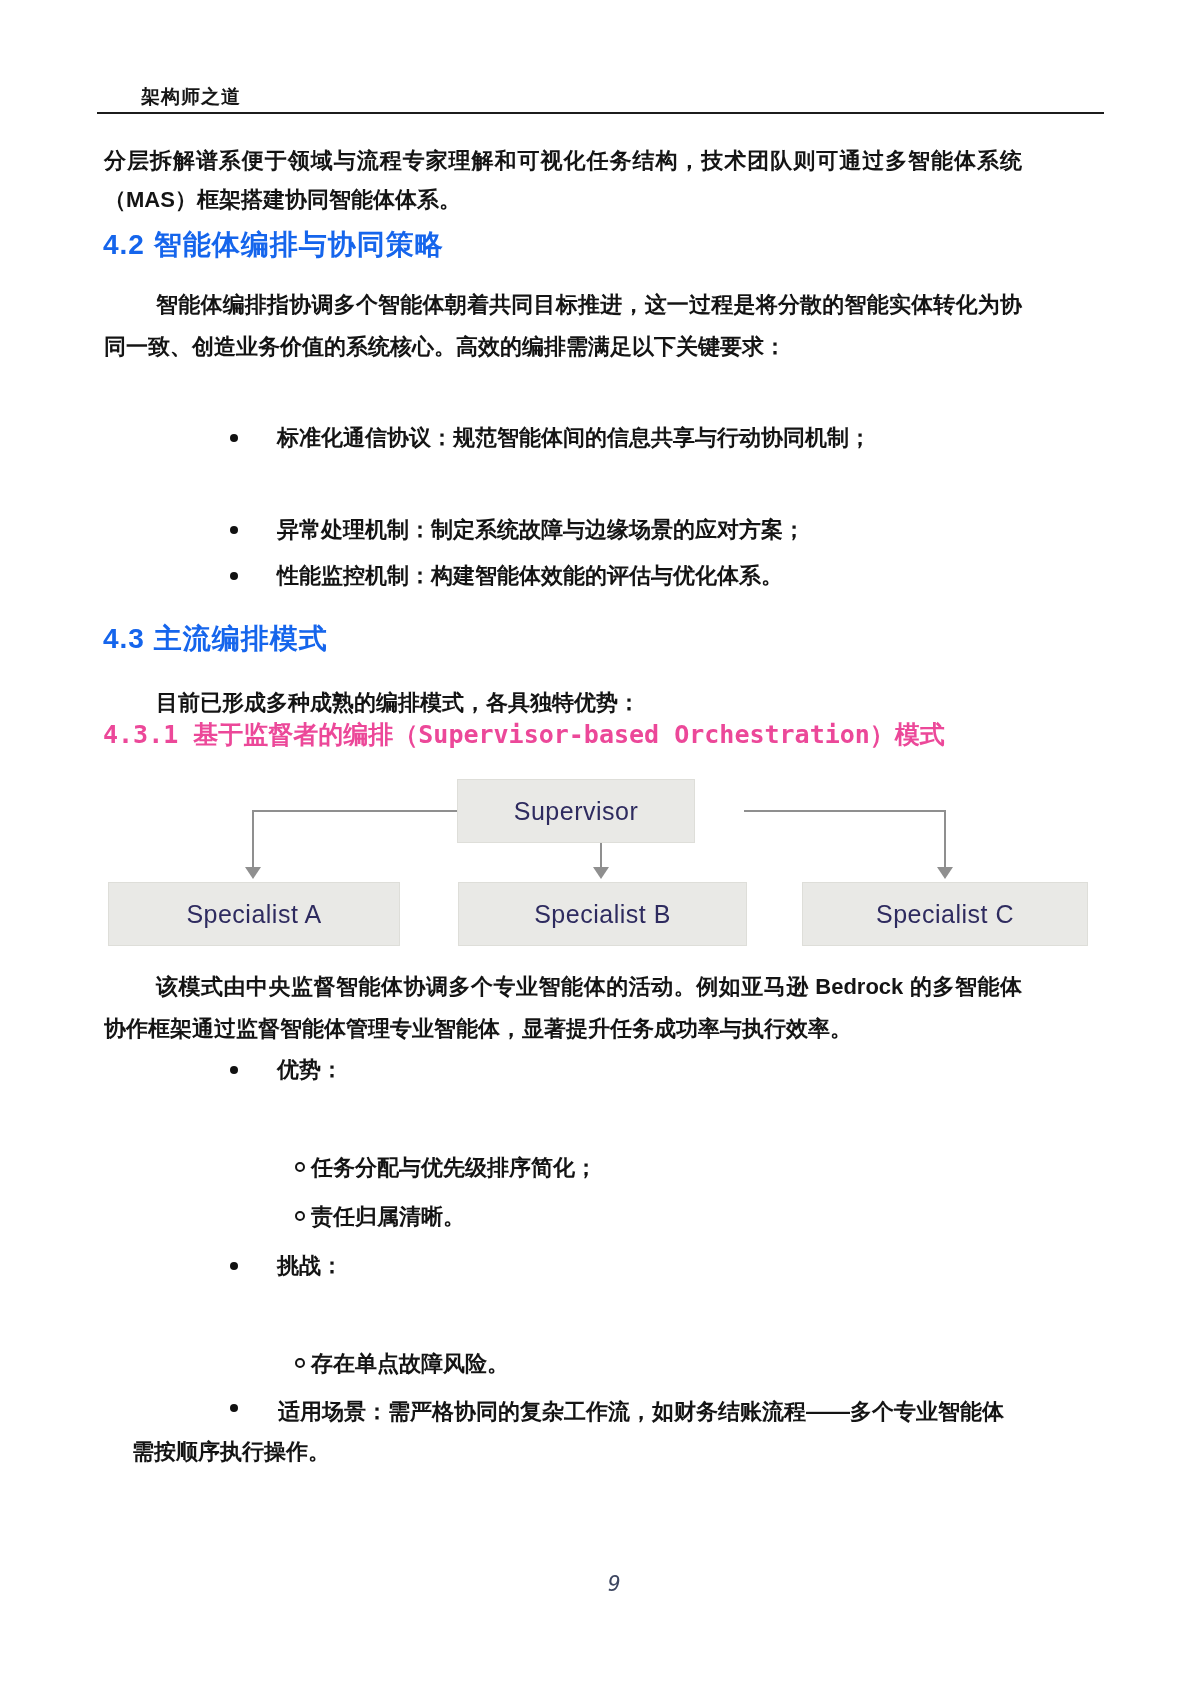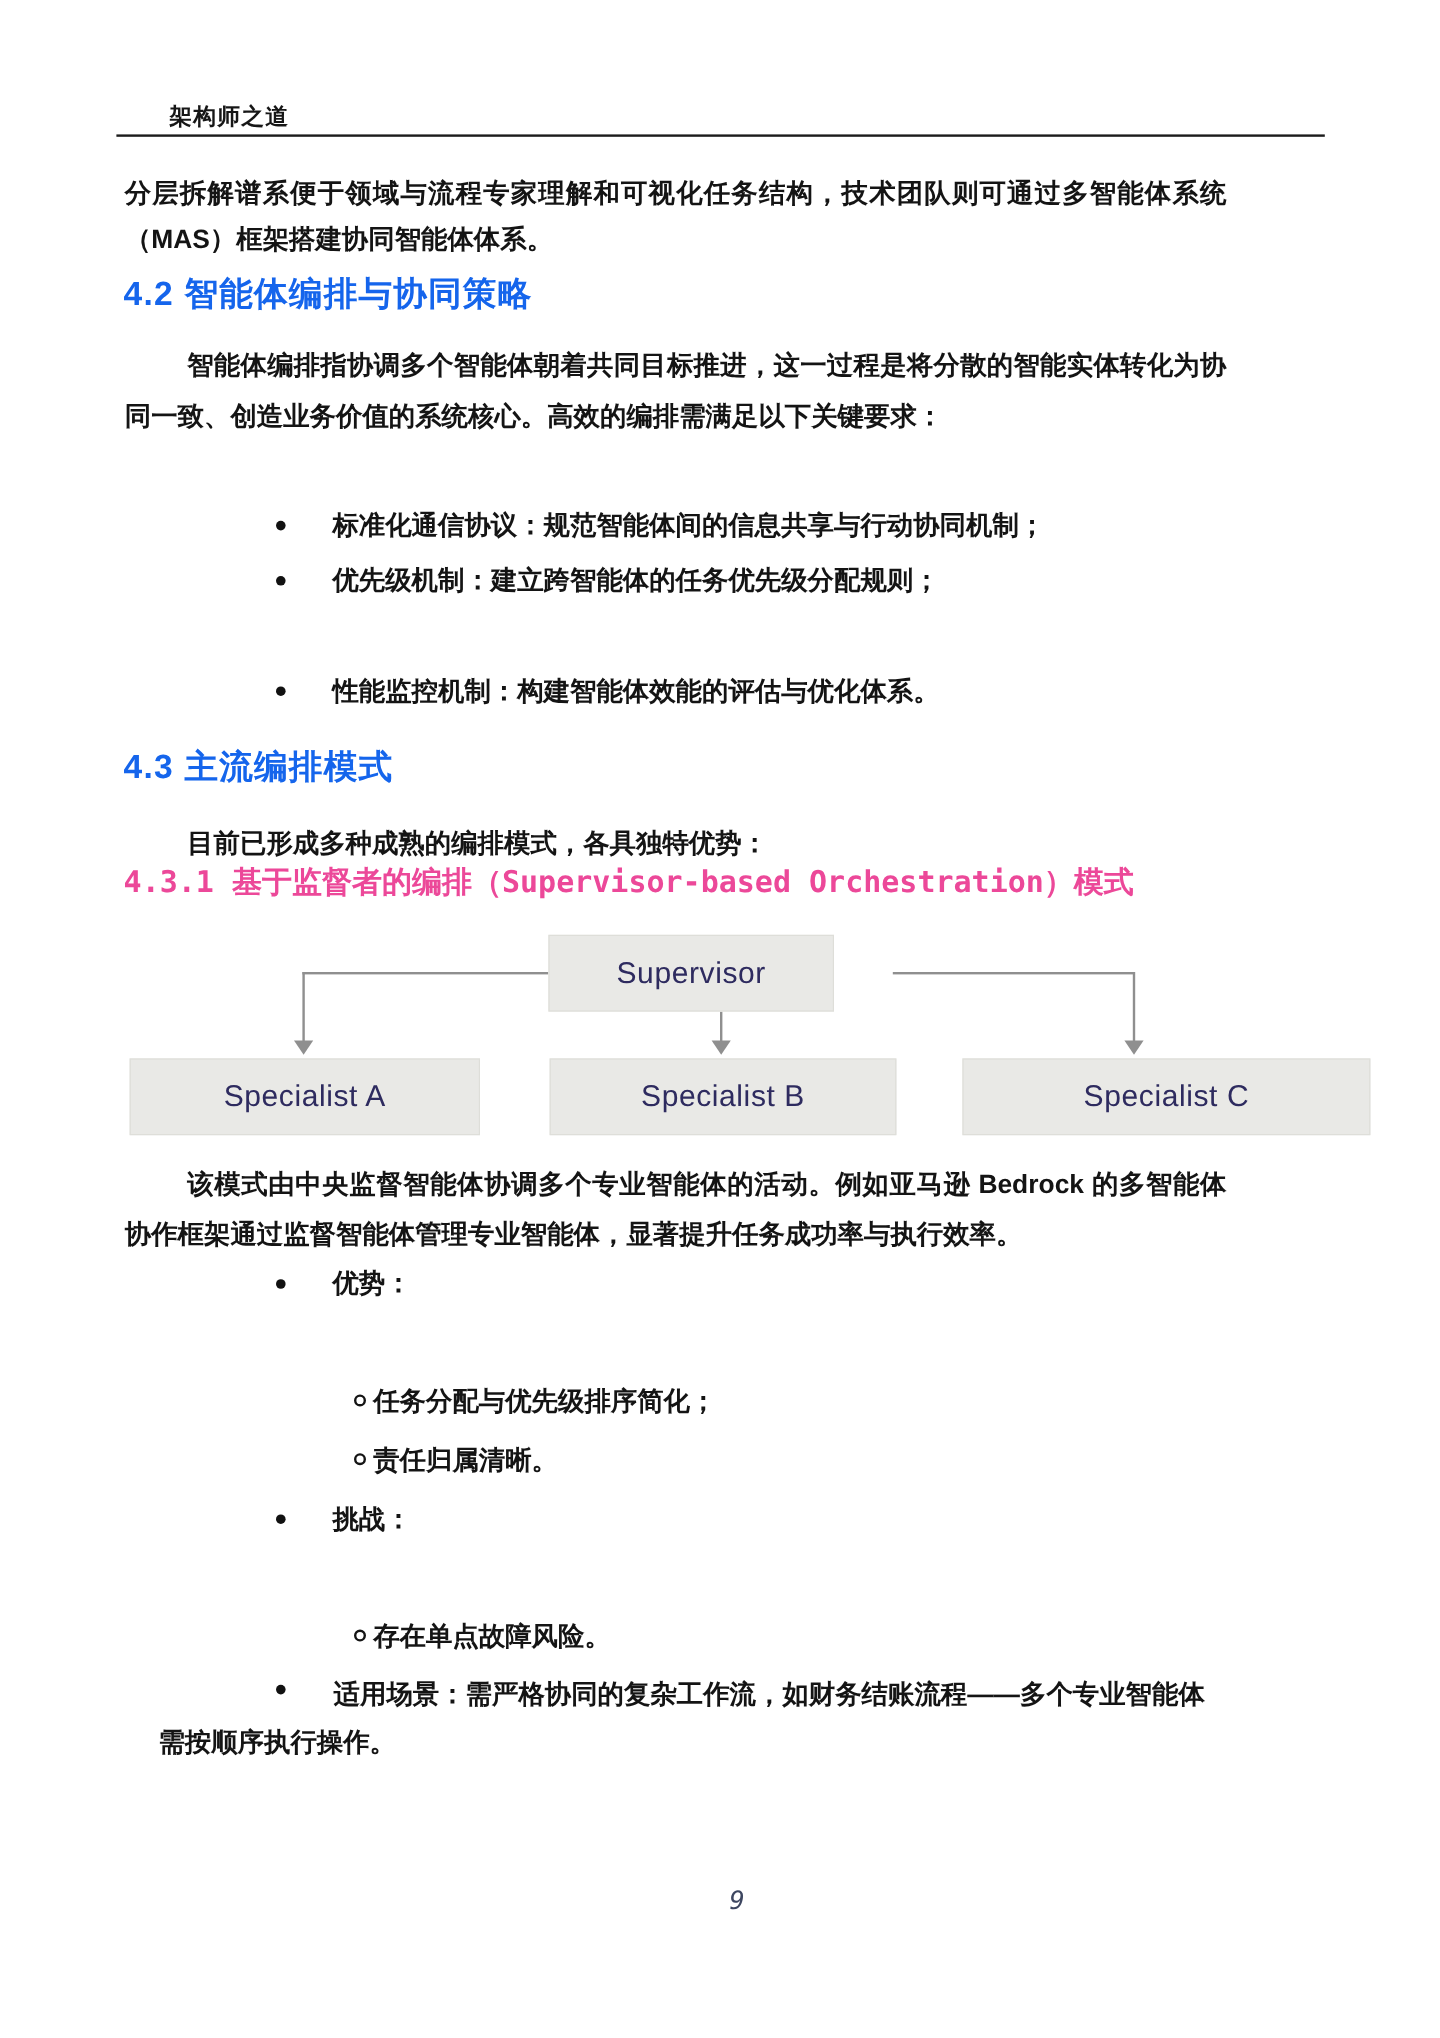--- a/index.html
+++ b/index.html
@@ -88,21 +88,21 @@
   .dg-box {
     position:absolute;
     background:#e9e9e6; border:1px solid #deded9;
     display:flex; align-items:center; justify-content:center;
     font-size:25px; letter-spacing:0.5px; color:#2e2b5f;
     font-weight:500;
   }
   .dg-sup   { left:457px; top:779px; width:238px; height:64px; }
   .dg-spec-a{ left:108px; top:882px; width:292px; height:64px; }
   .dg-spec-b{ left:458px; top:882px; width:289px; height:64px; }
-  .dg-spec-c{ left:802px; top:882px; width:340px; height:64px; }
+  .dg-spec-c{ left:802px; top:882px; width:286px; height:64px; }
 
   .dg-line { position:absolute; background:#8f8f8f; }
   .dg-h-left  { left:252px; top:810px; width:205px; height:2px; }
   .dg-h-right { left:744px; top:810px; width:201px; height:2px; }
   .dg-v-left  { left:252px; top:810px; width:2px; height:58px; }
   .dg-v-mid   { left:600px; top:843px; width:2px; height:25px; }
   .dg-v-right { left:944px; top:810px; width:2px; height:58px; }
 
   .dg-arrow {
     position:absolute; width:0; height:0;
@@ -132,23 +132,23 @@
 
   <div class="para p-intro">分层拆解谱系便于领域与流程专家理解和可视化任务结构，技术团队则可通过多智能体系统（MAS）框架搭建协同智能体体系。</div>
 
   <div class="h-blue h-42">4.2 智能体编排与协同策略</div>
   <div class="para p-42">智能体编排指协调多个智能体朝着共同目标推进，这一过程是将分散的智能实体转化为协同一致、创造业务价值的系统核心。高效的编排需满足以下关键要求：</div>
 
   <div class="brow" style="top:422px">
     <span class="dot"></span>
     <span class="btxt">标准化通信协议：规范智能体间的信息共享与行动协同机制；</span>
   </div>
-  <div class="brow" style="top:468px">
-    <span class="dot"></span>
-    <span class="btxt">优先级机制：建立跨智能体的任务优先级分配规则；</span>
+  <div class="brow" style="top:514px">
+    <span class="dot"></span>
+    <span class="btxt">异常处理机制：制定系统故障与边缘场景的应对方案；</span>
   </div>
   <div class="brow" style="top:560px">
     <span class="dot"></span>
     <span class="btxt">性能监控机制：构建智能体效能的评估与优化体系。</span>
   </div>
 
   <div class="h-blue h-43">4.3 主流编排模式</div>
   <div class="para p-43">目前已形成多种成熟的编排模式，各具独特优势：</div>
 
   <div class="h-431">4.3.1 基于监督者的编排（Supervisor-based Orchestration）模式</div>

